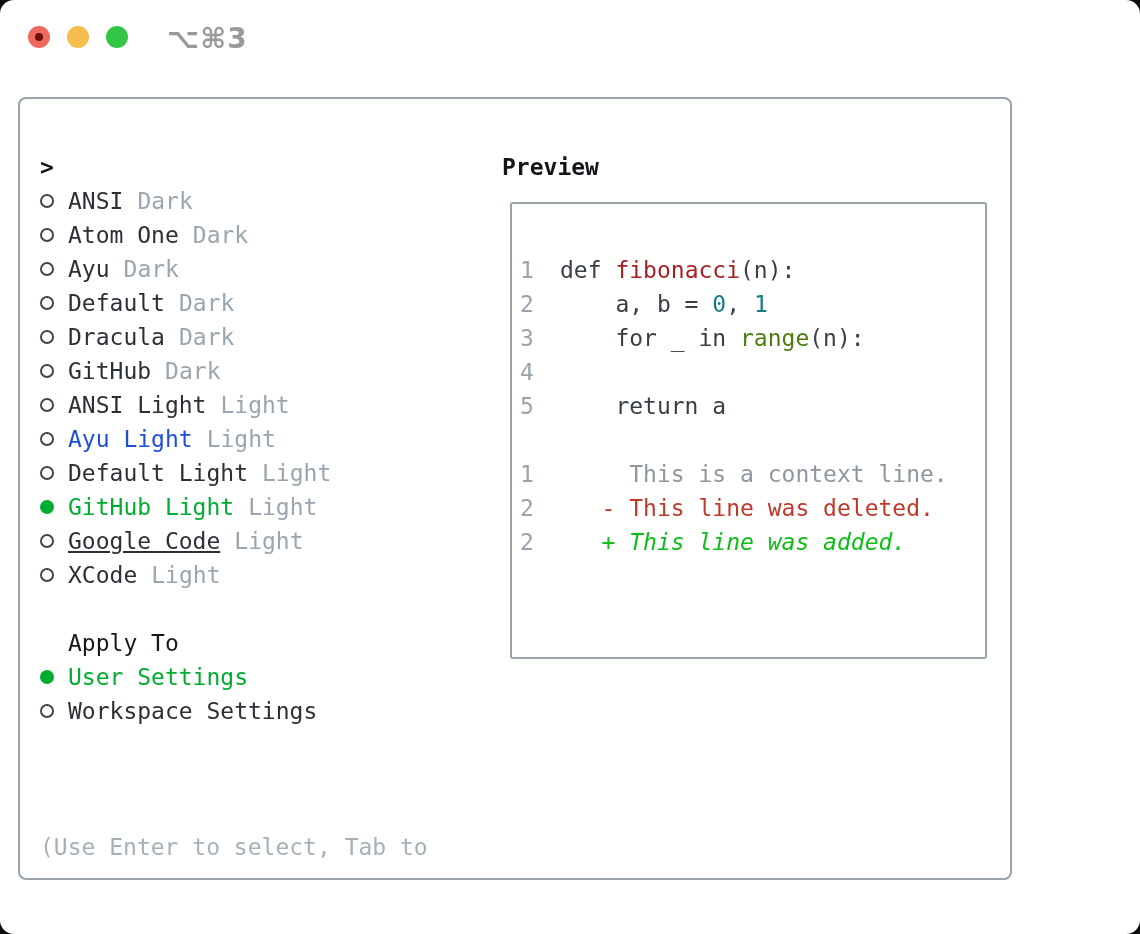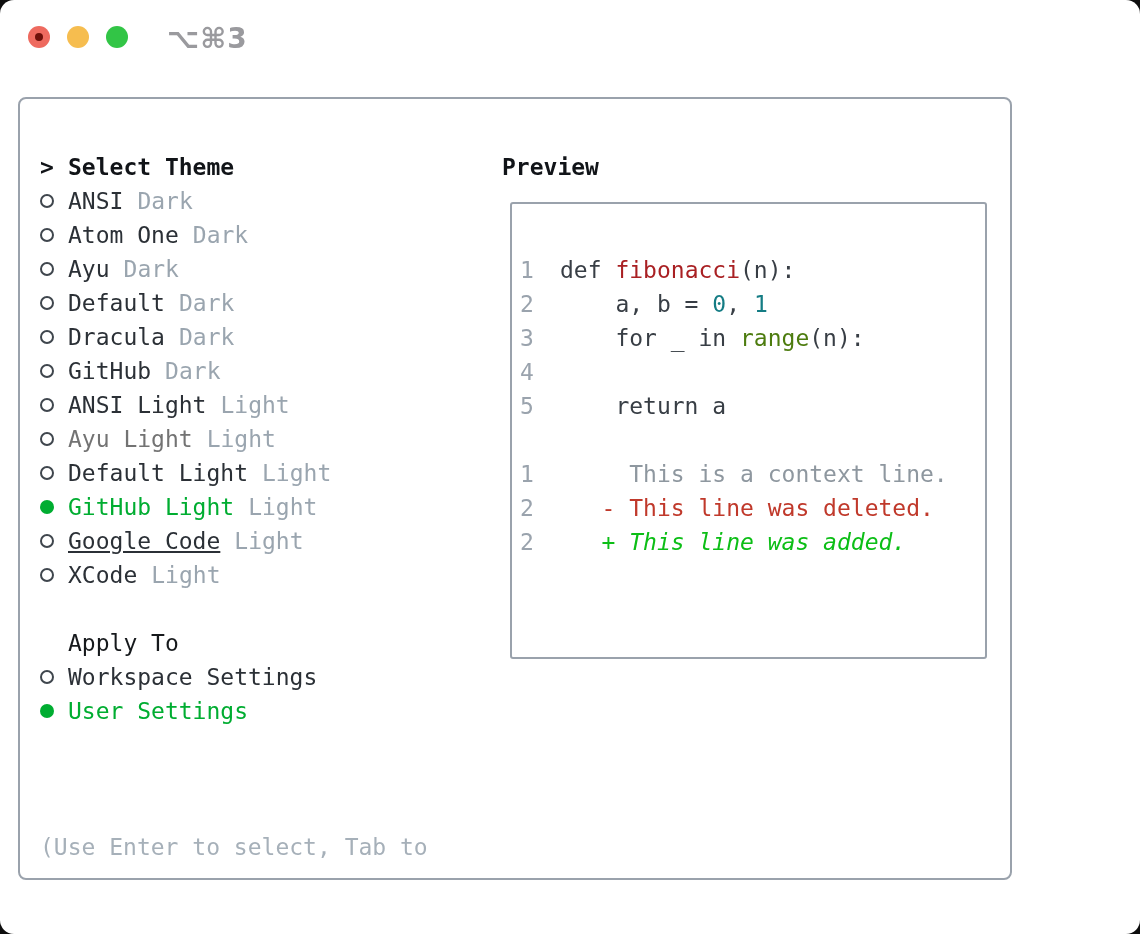--- a/index.html
+++ b/index.html
@@ -85,46 +85,45 @@
     <div class="tl tl-min" id="tl-min" style="background: rgb(246, 189, 79);"></div>
     <div class="tl tl-max" id="tl-max" style="background: rgb(50, 197, 70);"></div>
     <div class="win-title">⌥⌘3</div>
   </div>
 
   <div class="panel">
 
     <div class="left-col">
       <div class="row">
         <span class="bullet-box prefix">&gt;</span>
-        <span class="hdr">Select Theme</span>
       </div>
       <div id="theme-items">
           <div class="row"><span class="bullet-box"><span class="circle"></span></span><span style="color: rgb(43, 48, 54);">ANSI</span><span style="color: rgb(154, 165, 175); margin-left: 14px;">Dark</span></div>
           <div class="row"><span class="bullet-box"><span class="circle"></span></span><span style="color: rgb(43, 48, 54);">Atom One</span><span style="color: rgb(154, 165, 175); margin-left: 14px;">Dark</span></div>
           <div class="row"><span class="bullet-box"><span class="circle"></span></span><span style="color: rgb(43, 48, 54);">Ayu</span><span style="color: rgb(154, 165, 175); margin-left: 14px;">Dark</span></div>
           <div class="row"><span class="bullet-box"><span class="circle"></span></span><span style="color: rgb(43, 48, 54);">Default</span><span style="color: rgb(154, 165, 175); margin-left: 14px;">Dark</span></div>
           <div class="row"><span class="bullet-box"><span class="circle"></span></span><span style="color: rgb(43, 48, 54);">Dracula</span><span style="color: rgb(154, 165, 175); margin-left: 14px;">Dark</span></div>
           <div class="row"><span class="bullet-box"><span class="circle"></span></span><span style="color: rgb(43, 48, 54);">GitHub</span><span style="color: rgb(154, 165, 175); margin-left: 14px;">Dark</span></div>
           <div class="row"><span class="bullet-box"><span class="circle"></span></span><span style="color: rgb(43, 48, 54);">ANSI Light</span><span style="color: rgb(154, 165, 175); margin-left: 14px;">Light</span></div>
-          <div class="row"><span class="bullet-box"><span class="circle"></span></span><span style="color: #737373;">Ayu Light</span><span style="color: rgb(154, 165, 175); margin-left: 14px;">Light</span></div>
+          <div class="row"><span class="bullet-box"><span class="circle"></span></span><span style="color: #1d4ed8;">Ayu Light</span><span style="color: rgb(154, 165, 175); margin-left: 14px;">Light</span></div>
           <div class="row"><span class="bullet-box"><span class="circle"></span></span><span style="color: rgb(43, 48, 54);">Default Light</span><span style="color: rgb(154, 165, 175); margin-left: 14px;">Light</span></div>
           <div class="row"><span class="bullet-box"><span class="circle sel" style="background: rgb(0, 173, 49);"></span></span><span style="color: rgb(0, 173, 49); text-align: center;">GitHub Light</span><span style="color: rgb(154, 165, 175); margin-left: 14px;">Light</span></div>
           <div class="row"><span class="bullet-box"><span class="circle"></span></span><span style="color: rgb(43, 48, 54); text-decoration: underline;">Google Code</span><span style="color: rgb(154, 165, 175); margin-left: 14px;">Light</span></div>
           <div class="row"><span class="bullet-box"><span class="circle"></span></span><span style="color: rgb(43, 48, 54);">XCode</span><span style="color: rgb(154, 165, 175); margin-left: 14px;">Light</span></div>
         </div>
     </div>
 
     <div class="apply-col">
       <div class="row">
         <span class="bullet-box"></span>
         <span style="color:#16191c;">Apply To</span>
       </div>
       <div id="apply-options">
+          <div class="row"><span class="bullet-box"><span class="circle sel" style="background: rgb(0, 173, 49);"></span></span><span style="color: rgb(0, 173, 49);">User Settings</span></div>
           <div class="row"><span class="bullet-box"><span class="circle"></span></span><span style="color: rgb(43, 48, 54);">Workspace Settings</span></div>
-          <div class="row"><span class="bullet-box"><span class="circle sel" style="background: rgb(0, 173, 49);"></span></span><span style="color: rgb(0, 173, 49);">User Settings</span></div>
         </div>
     </div>
 
     <div class="hint">
       <div>(Use Enter to select, Tab to</div>
       <div>change focus)</div>
     </div>
 
     <div class="preview-title">Preview</div>
 

